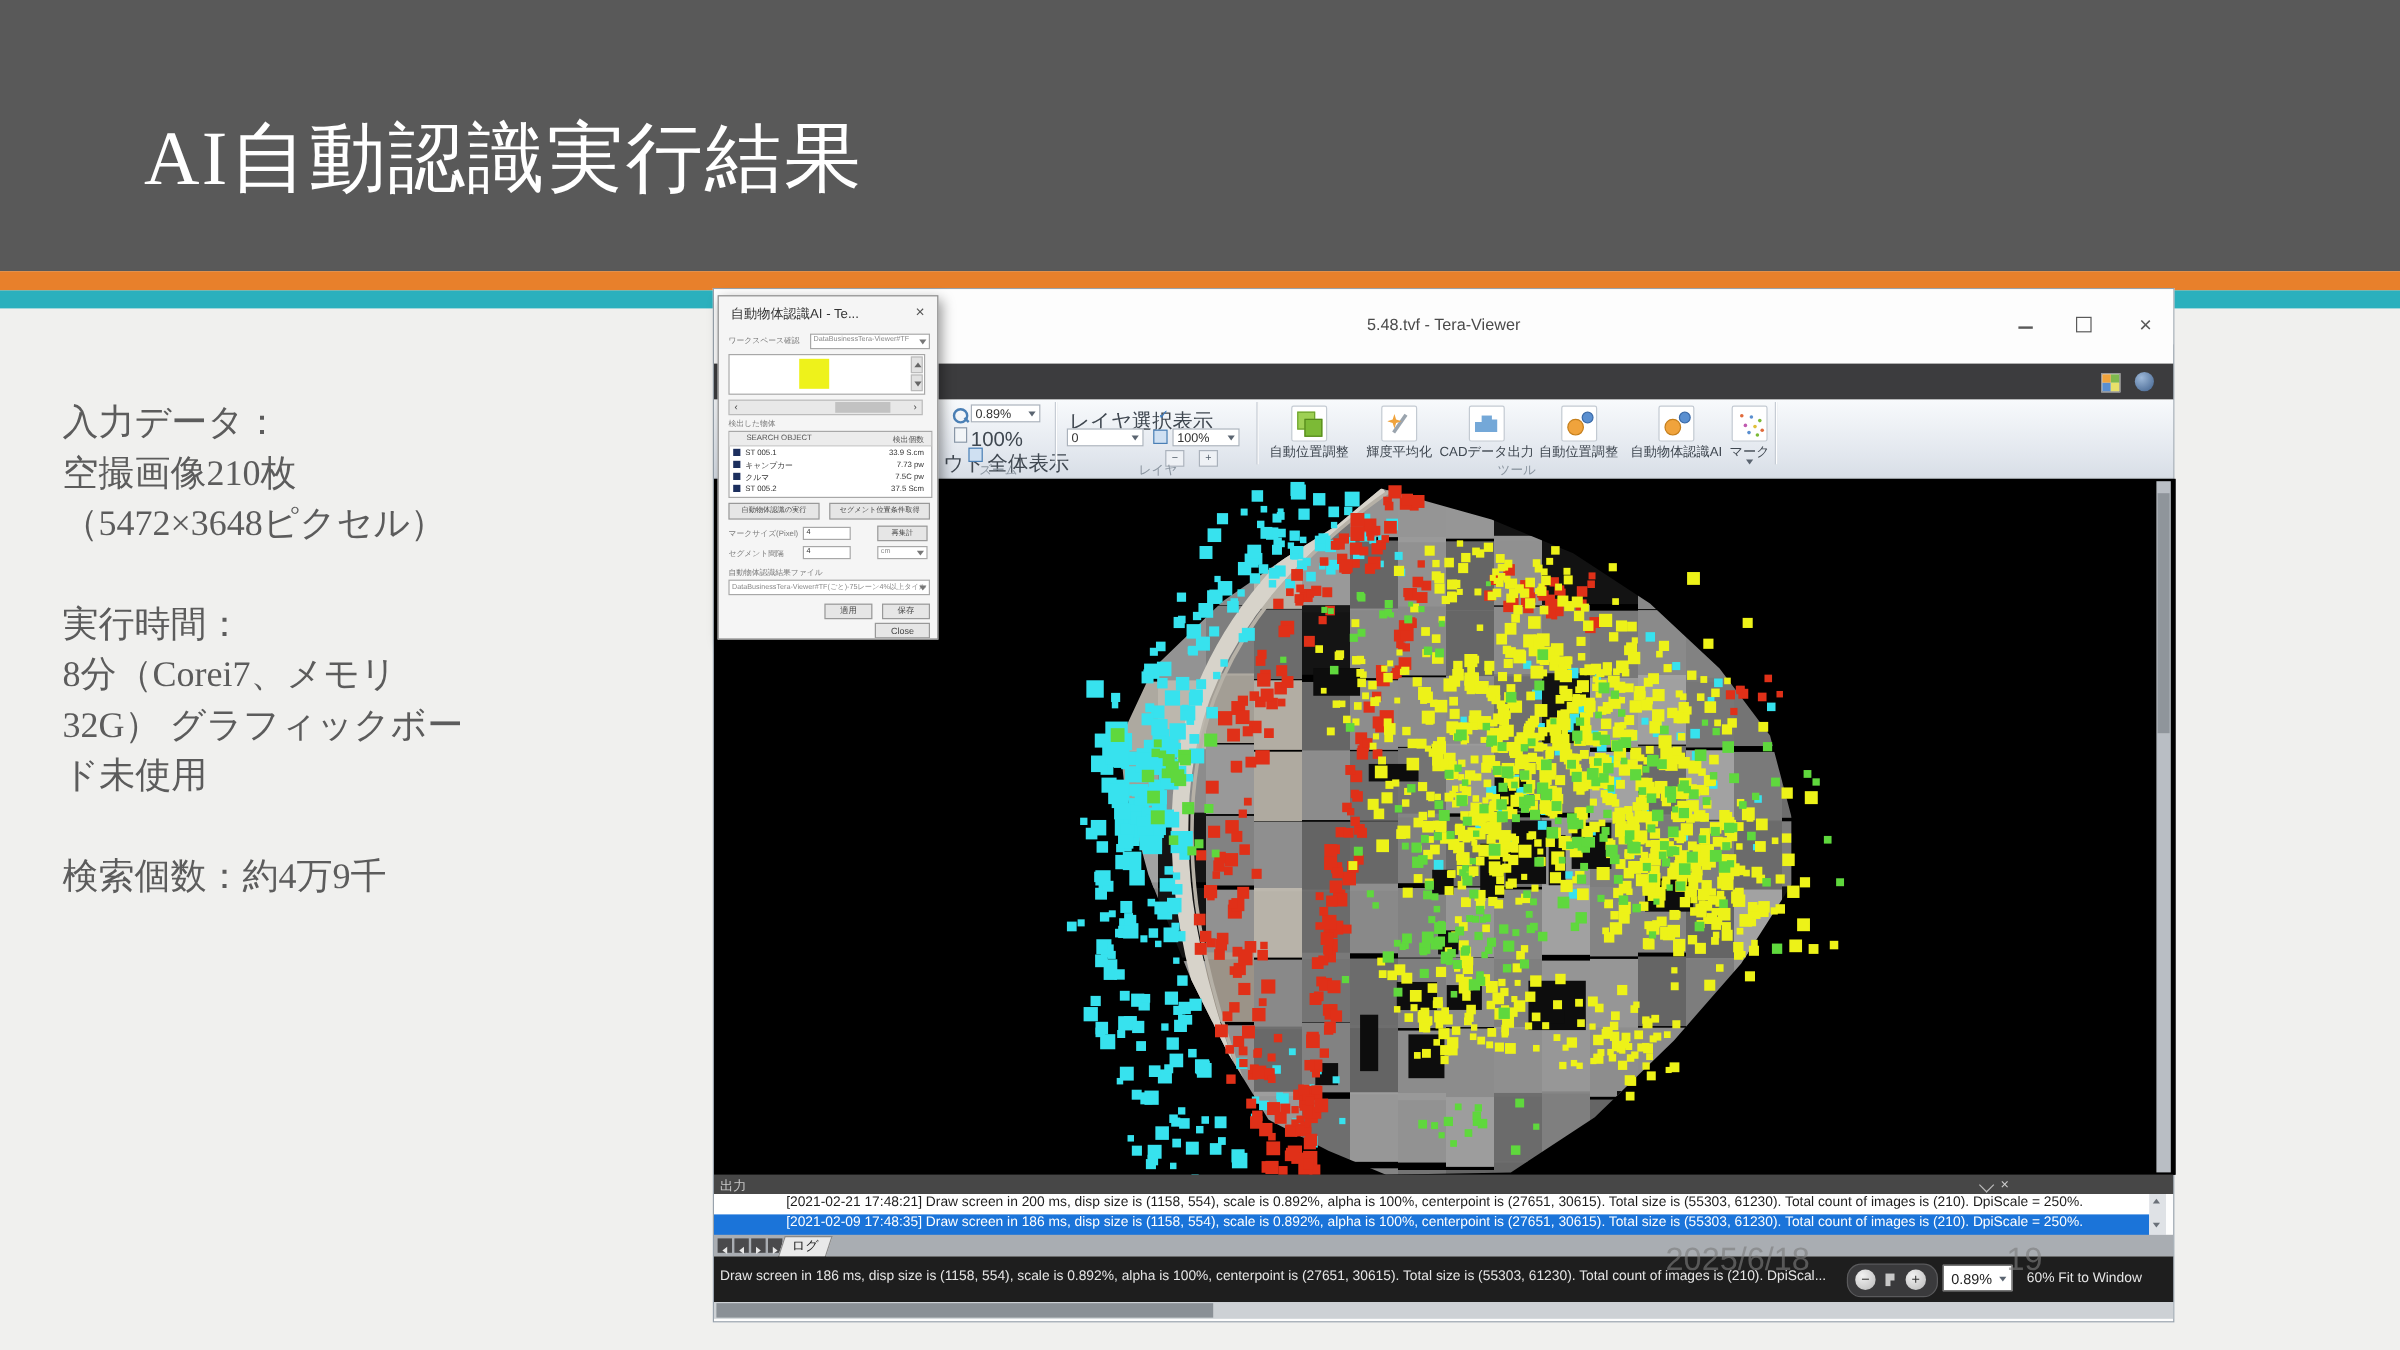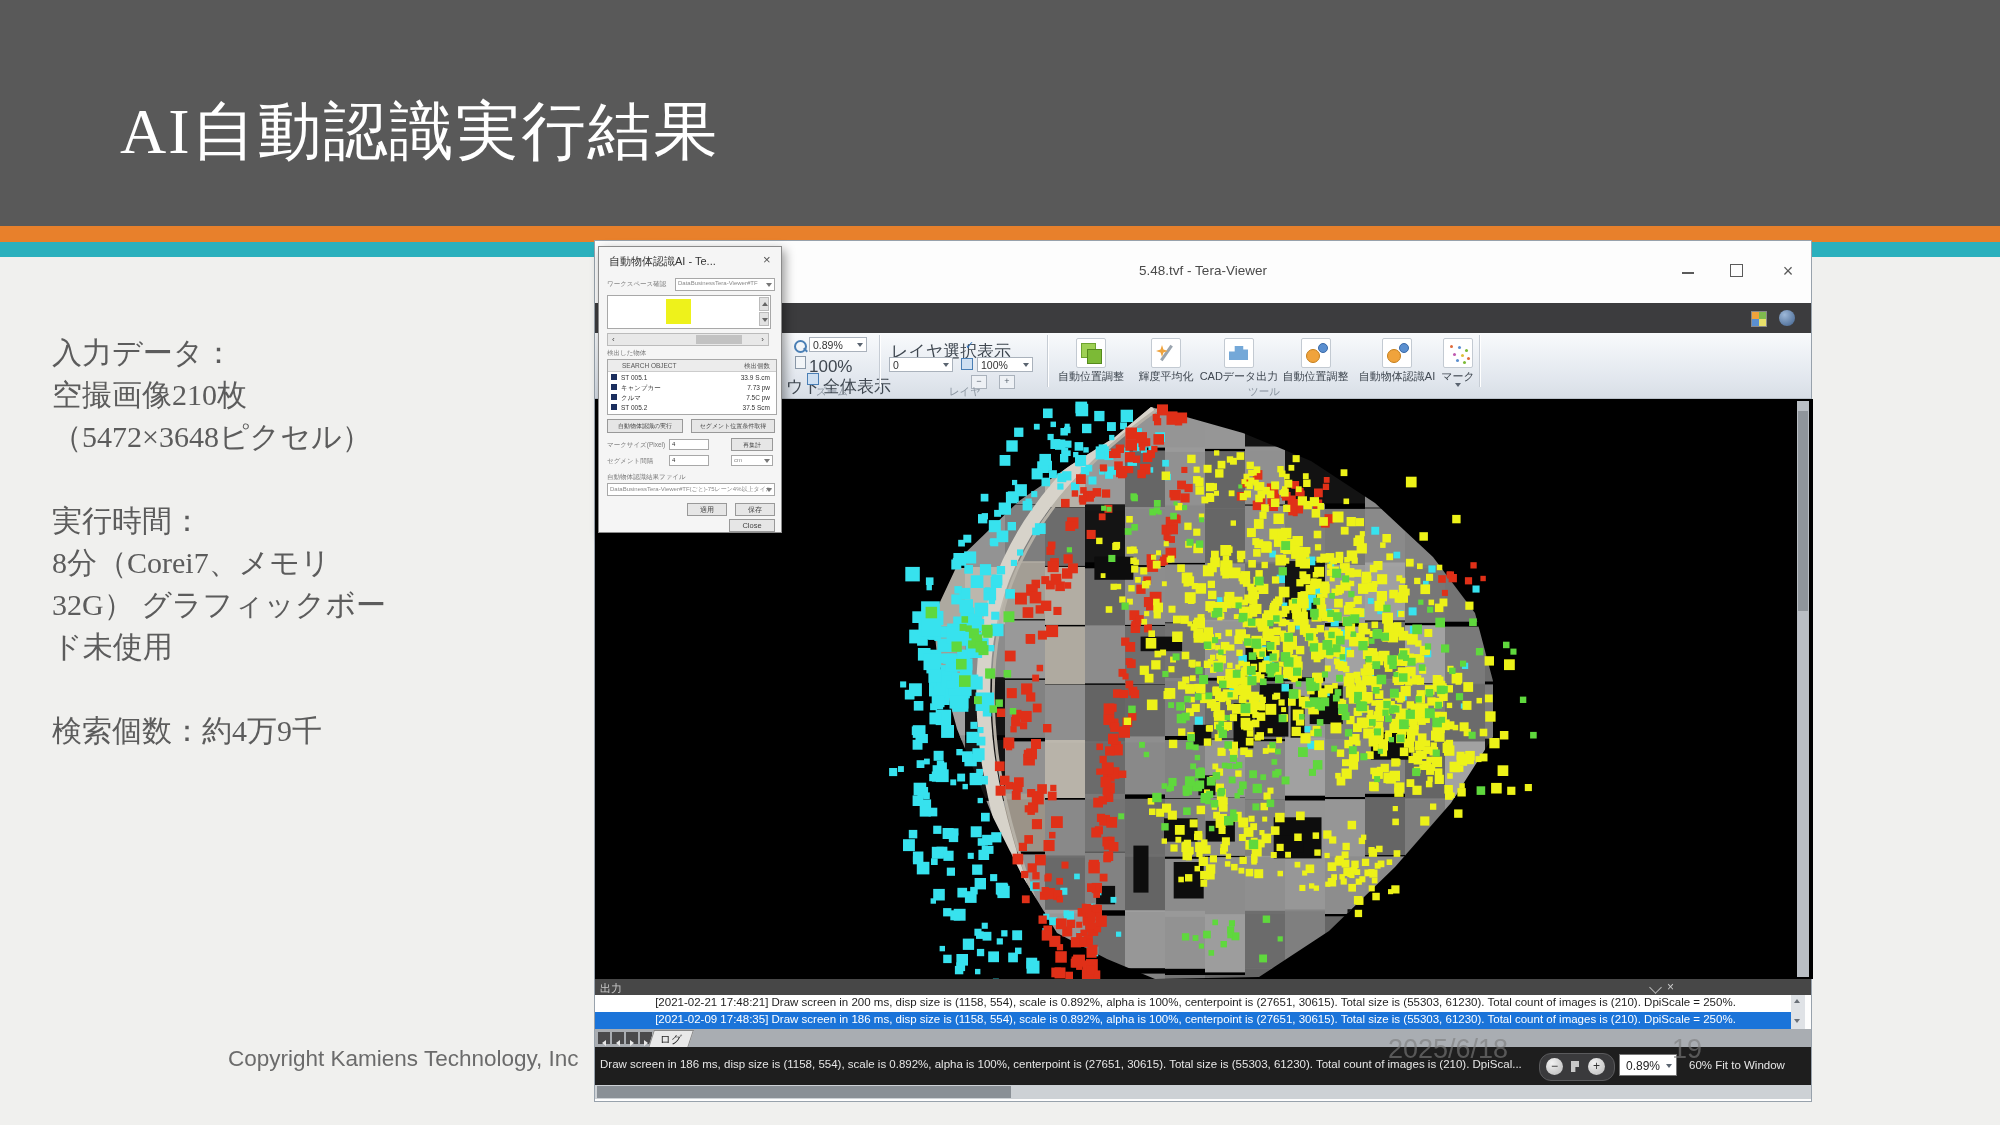--- a/index.html
+++ b/index.html
@@ -140,21 +140,20 @@
   <div class="body-text">入力データ：
 空撮画像210枚
 （5472×3648ピクセル）
 
 実行時間：
 8分（Corei7、メモリ
 32G） グラフィックボー
 ド未使用
 
 検索個数：約4万9千</div>
-  <div class="footer">Copyright Kamiens Technology, Inc</div>
 
   <div class="win">
 
     <div class="titlebar">
       <span class="appicon"></span>
       <div class="win-title">5.48.tvf - Tera-Viewer</div>
       <div class="cap-btn cap-min">
           <span class="bar"></span>
         </div>
       <div class="cap-btn cap-max">

